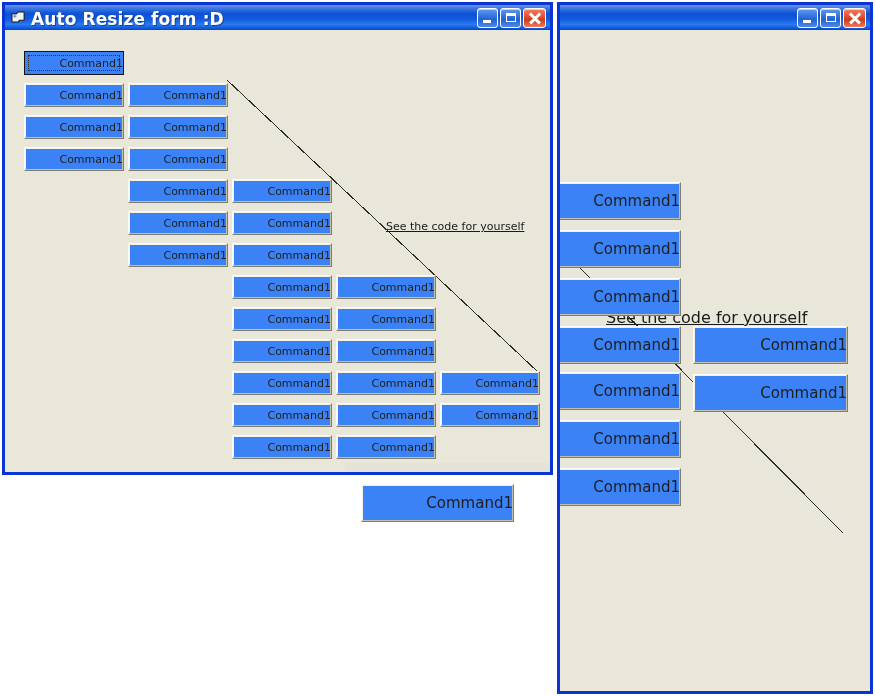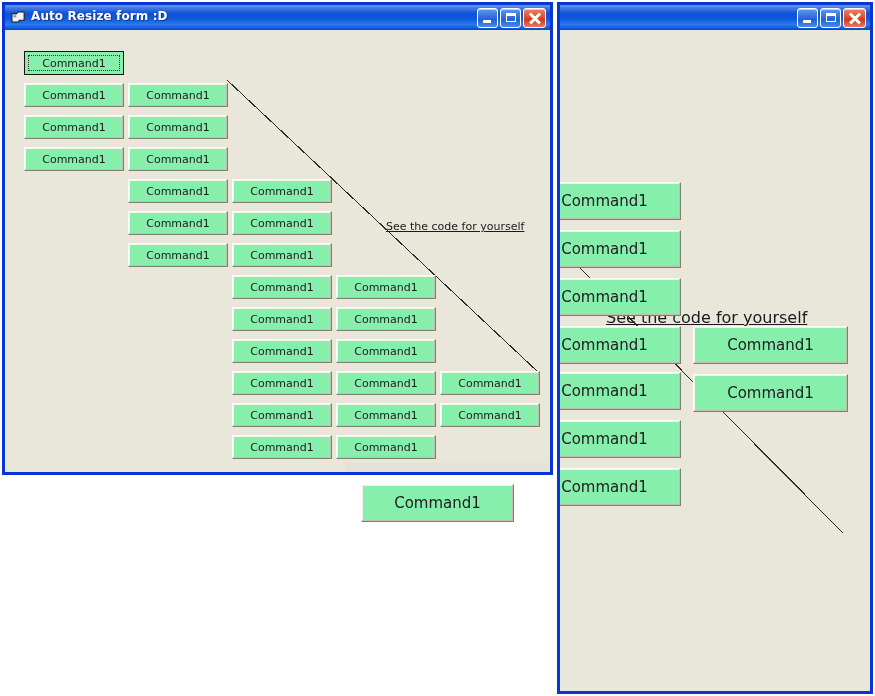--- a/index.html
+++ b/index.html
@@ -61,21 +61,21 @@
   .win-icon {
     position: absolute;
     left: 6px; top: 5px;
     width: 15px; height: 15px;
   }
   .win-title {
     position: absolute;
     left: 26px;
     top: 4px;
     color: #ffffff;
-    font-size: 12px;
+    font-size: 17px;
     font-weight: bold;
     font-family: "DejaVu Sans", "Liberation Sans", sans-serif;
     letter-spacing: .1px;
     text-shadow: 1px 1px 0 rgba(0,0,0,.38);
     white-space: nowrap;
   }
   .caption-buttons {
     position: absolute;
     top: 3px;
     right: 4px;
@@ -124,31 +124,31 @@
     position: absolute;
     left: 0; top: 25px; right: 0; bottom: 0;
     background: #e9e7da;
     overflow: hidden;
   }
 
   
   .cmd {
     position: absolute;
     box-sizing: border-box;
-    background: #86efac;
+    background: #3b82f6;
     border-top: 1px solid #fdfdfa;
     border-left: 1px solid #fdfdfa;
     border-right: 1px solid #7f7f70;
     border-bottom: 1px solid #7f7f70;
     box-shadow: inset -1px -1px 0 #c0bfb0, inset 1px 1px 0 #f4f2e8;
     color: #202020;
     font-family: "DejaVu Sans", "Liberation Sans", sans-serif;
     display: flex;
     align-items: center;
-    justify-content: center;
+    justify-content: flex-end;
     white-space: nowrap;
     overflow: hidden;
     cursor: default;
     user-select: none;
   }
   .cmd.focused {
     border: 1px solid #141414;
     box-shadow: none;
   }
   .cmd.focused .focusring {

